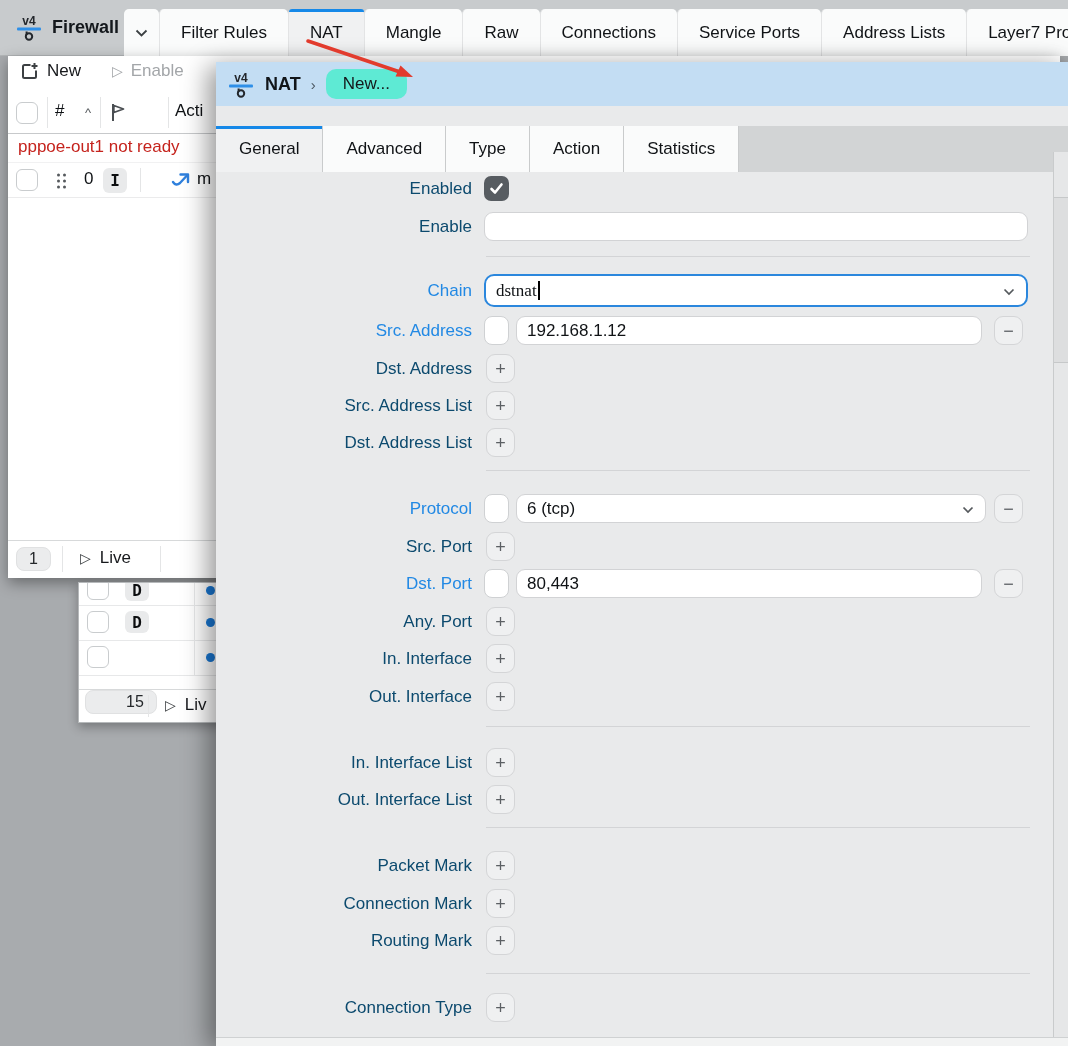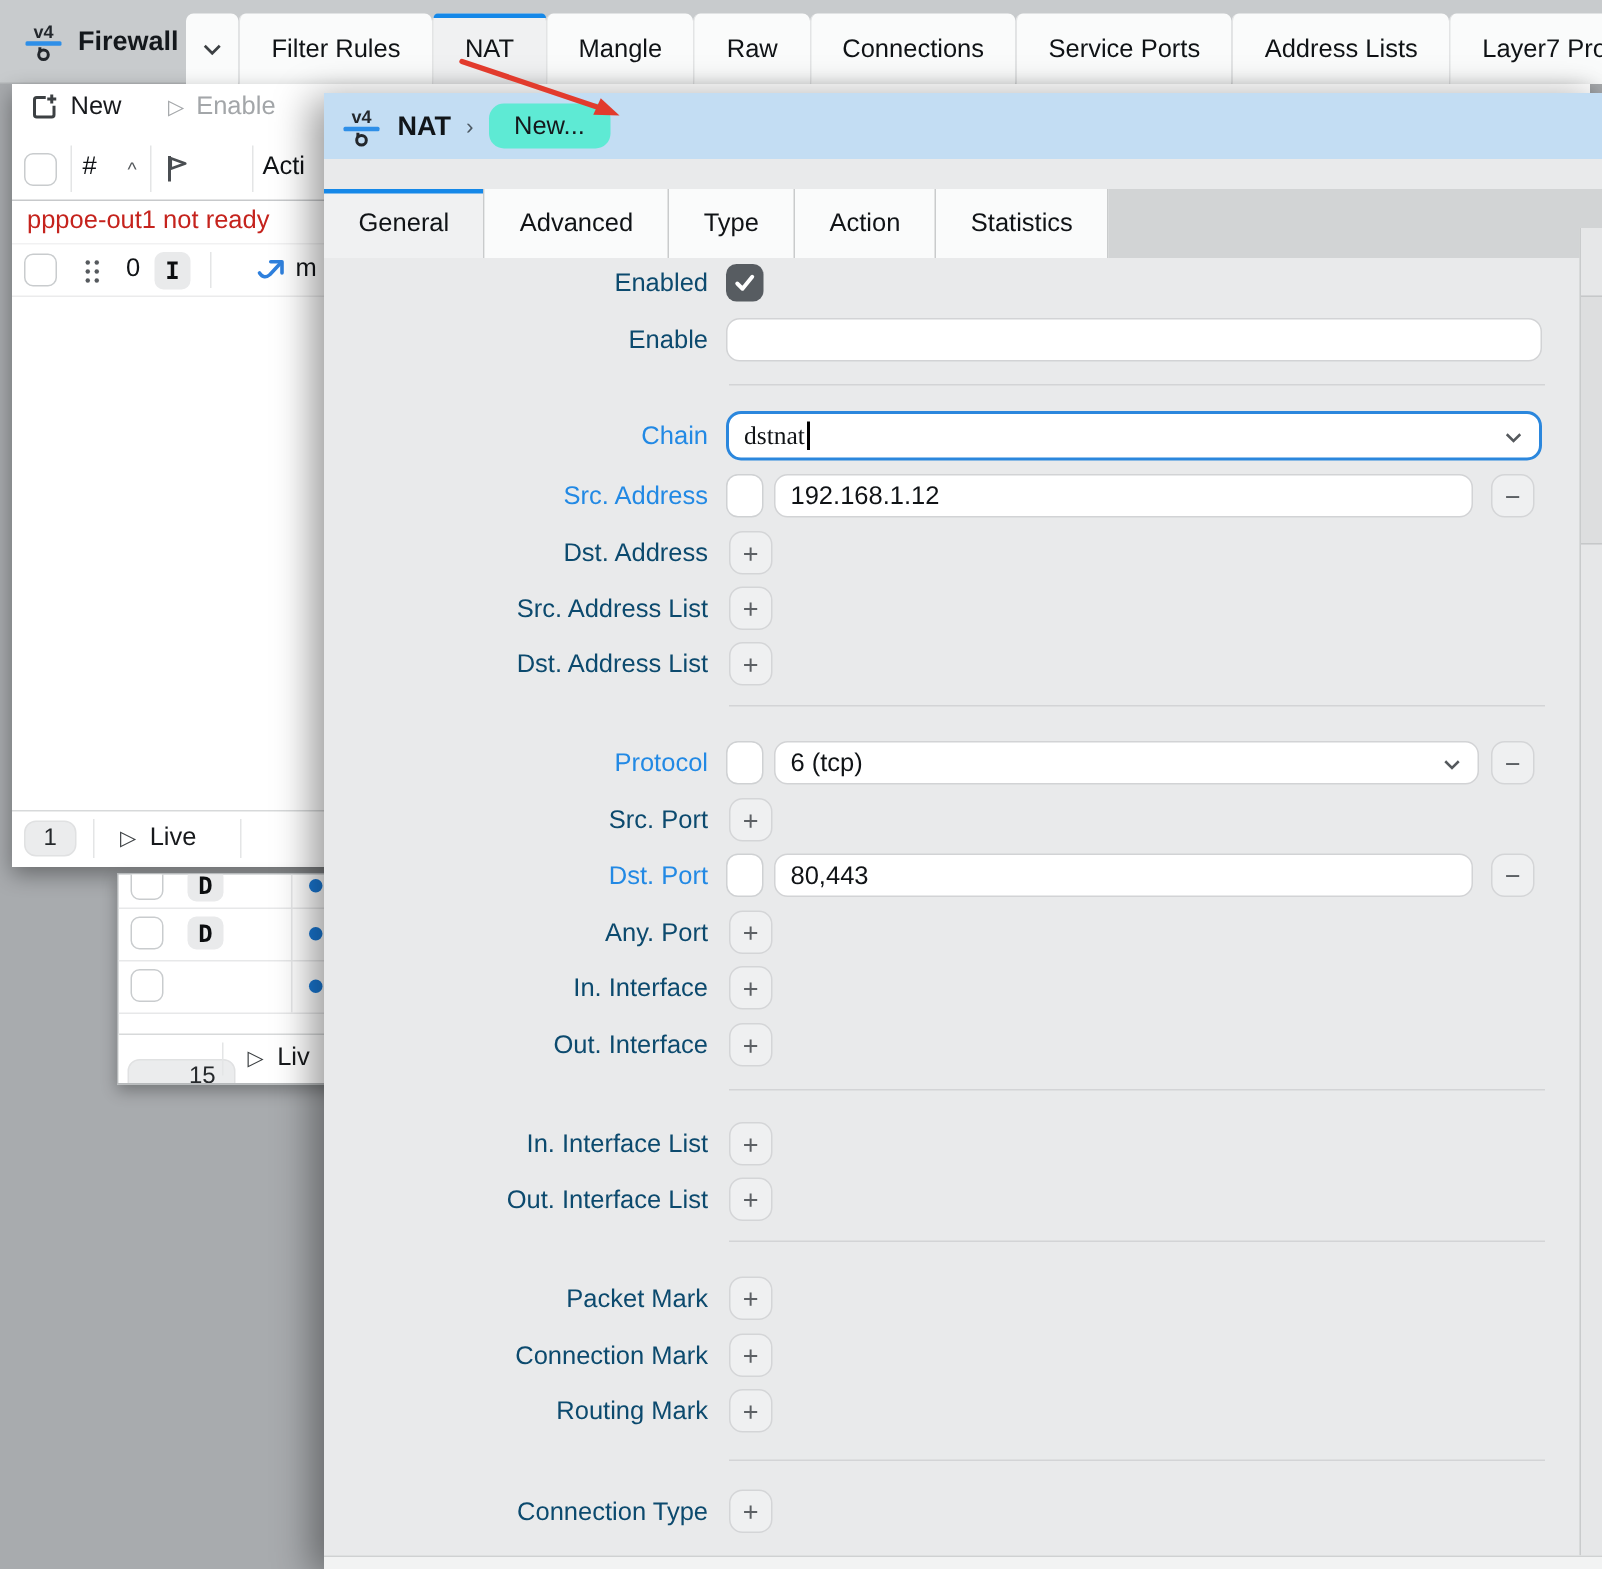--- a/index.html
+++ b/index.html
@@ -233,21 +233,21 @@
       <div class="cb" style="position:absolute;left:8px;top:28px;"></div>
       <div class="flagbadge" style="left:46px;top:28px;height:22px;">D</div>
       <div class="dot" style="top:35px;"></div>
     </div>
     <div>
       <div class="cb" style="position:absolute;left:8px;top:63px;"></div>
       <div class="dot" style="top:70px;"></div>
     </div>
 
     <div class="w2footer">
-      <span class="pill" style="left:6px;top:16px;padding-left:40px;">15</span>
+      <span class="pill" style="left:6px;top:0;padding-left:40px;">15</span>
       <div class="vl" style="left:69px;"></div>
       <button class="livebtn" style="left:86px;top:5px;">
         <span class="playglyph">▷</span>
         <span>Liv</span>
       </button>
     </div>
   </div>
 
   <div class="dialog">
     <div class="dtitle">

